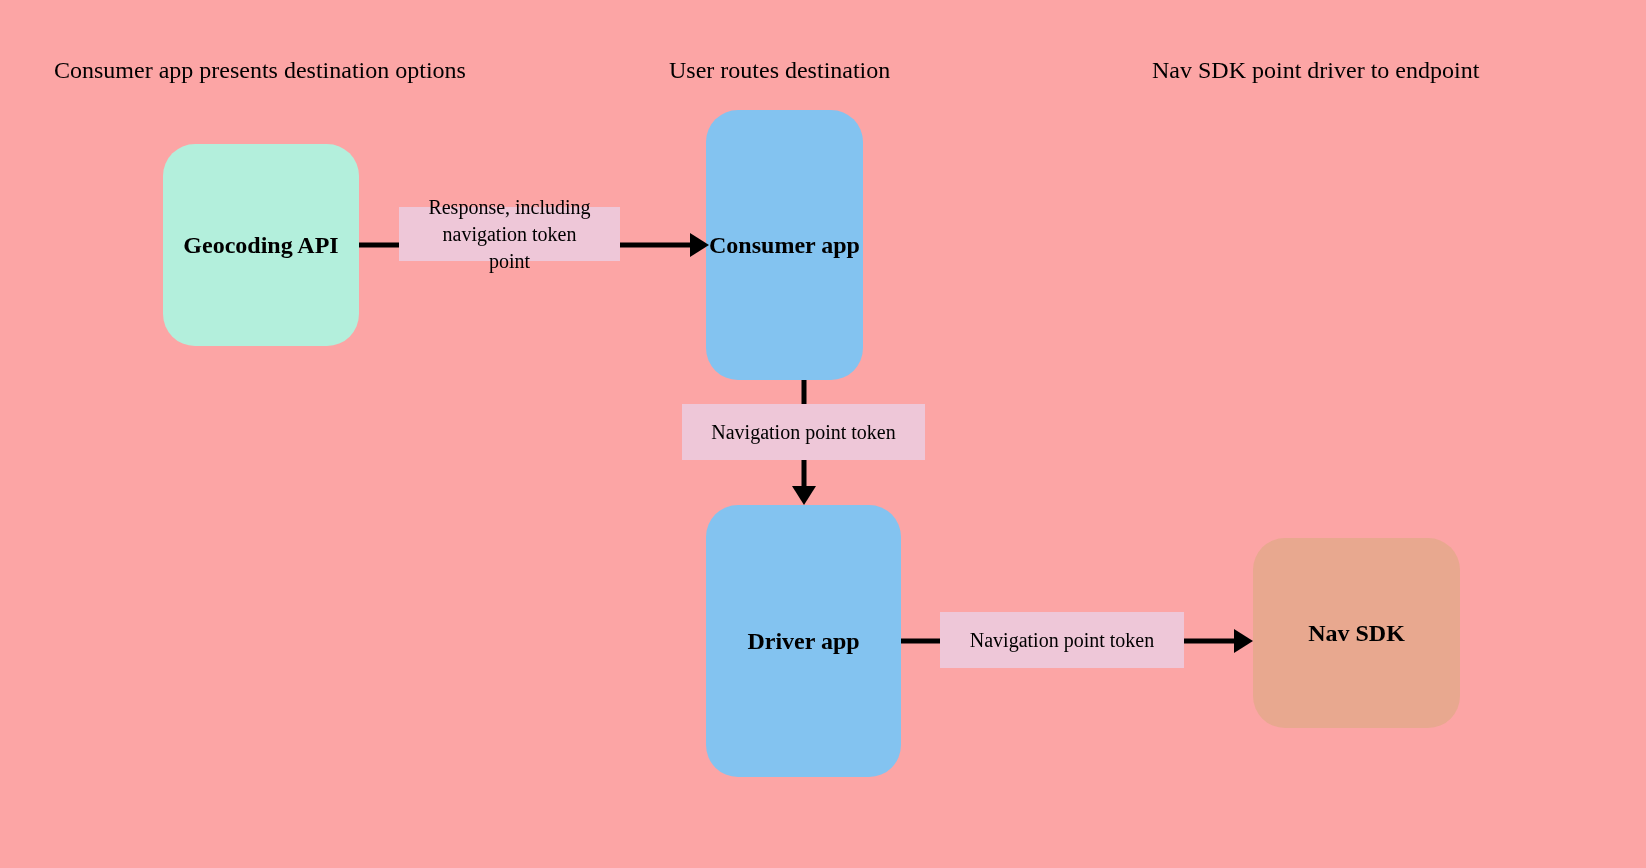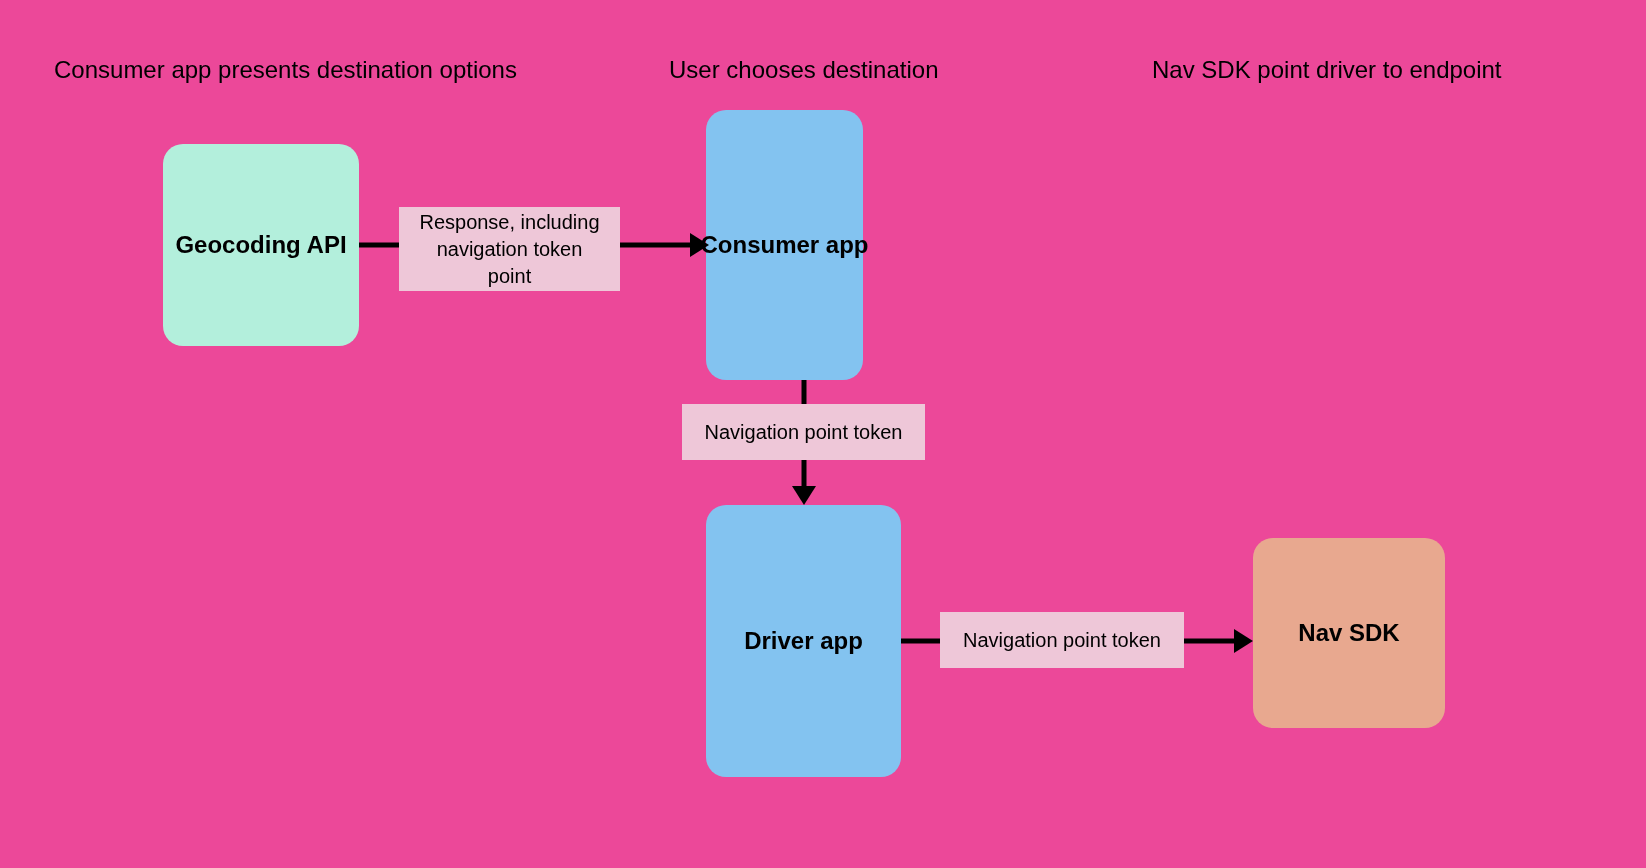--- a/index.html
+++ b/index.html
@@ -4,35 +4,35 @@
 <style>
   html, body {
     margin: 0;
     padding: 0;
     background: #ffffff;
   }
   #canvas {
     position: relative;
     width: 1646px;
     height: 868px;
-    background: #ec4899;
-    font-family: Liberation Sans, sans-serif;
+    background: #fca5a5;
+    font-family: Liberation Serif, serif;
     overflow: hidden;
   }
   .col-header {
     position: absolute;
     font-size: 24px;
     color: #000000;
     font-weight: 400;
     white-space: nowrap;
     line-height: 1.2;
   }
   .node {
     position: absolute;
-    border-radius: 20px;
+    border-radius: 32px;
     display: flex;
     align-items: center;
     justify-content: center;
   }
   .node-label {
     font-size: 24px;
     font-weight: bold;
     color: #000000;
     white-space: nowrap;
     line-height: 1.2;
@@ -56,47 +56,47 @@
     z-index: 2;
   }
   svg { display: block; overflow: visible; }
 </style>
 </head>
 <body>
 
 <div id="canvas">
 
   <div class="col-header" style="left:54px; top:56px;">Consumer app presents destination options</div>
-  <div class="col-header" style="left:669px; top:56px;">User chooses destination</div>
+  <div class="col-header" style="left:669px; top:56px;">User routes destination</div>
   <div class="col-header" style="left:1152px; top:56px;">Nav SDK point driver to endpoint</div>
 
   <div class="node" style="left:163px; top:144px; width:196px; height:202px; background:#b3efdc;">
     <span class="node-label">Geocoding API</span>
   </div>
 
   <div class="node" style="left:706px; top:110px; width:157px; height:270px; background:#83c3f0;">
     <span class="node-label">Consumer app</span>
   </div>
 
   <div class="node" style="left:706px; top:505px; width:195px; height:272px; background:#83c3f0;text-align:right;">
     <span class="node-label">Driver app</span>
   </div>
 
-  <div class="node" style="left:1253px; top:538px; width:192px; height:190px; background:#e8a88f;">
+  <div class="node" style="left:1253px; top:538px; width:207px; height:190px; background:#e8a88f;">
     <span class="node-label">Nav SDK</span>
   </div>
 
   <div class="connector" style="left:359px; top:230px; width:350px; height:30px;">
     <svg width="350" height="30" viewBox="0 0 350 30" aria-hidden="true">
       <line x1="0" y1="15" x2="331" y2="15" stroke="#000000" stroke-width="5"></line>
       <polygon points="331,3 350,15 331,27" fill="#000000"></polygon>
     </svg>
   </div>
 
-  <div class="edge-label" style="left:399px; top:207px; width:221px; height:84px; background:#eec7d8;">
+  <div class="edge-label" style="left:399px; top:207px; width:221px; height:54px; background:#eec7d8;">
     <div>
       <div class="edge-label-text">Response, including</div>
       <div class="edge-label-text">navigation token</div>
       <div class="edge-label-text">point</div>
     </div>
   </div>
 
   <div class="connector" style="left:789px; top:380px; width:30px; height:125px;">
     <svg width="30" height="125" viewBox="0 0 30 125" aria-hidden="true">
       <line x1="15" y1="0" x2="15" y2="106" stroke="#000000" stroke-width="5"></line>

